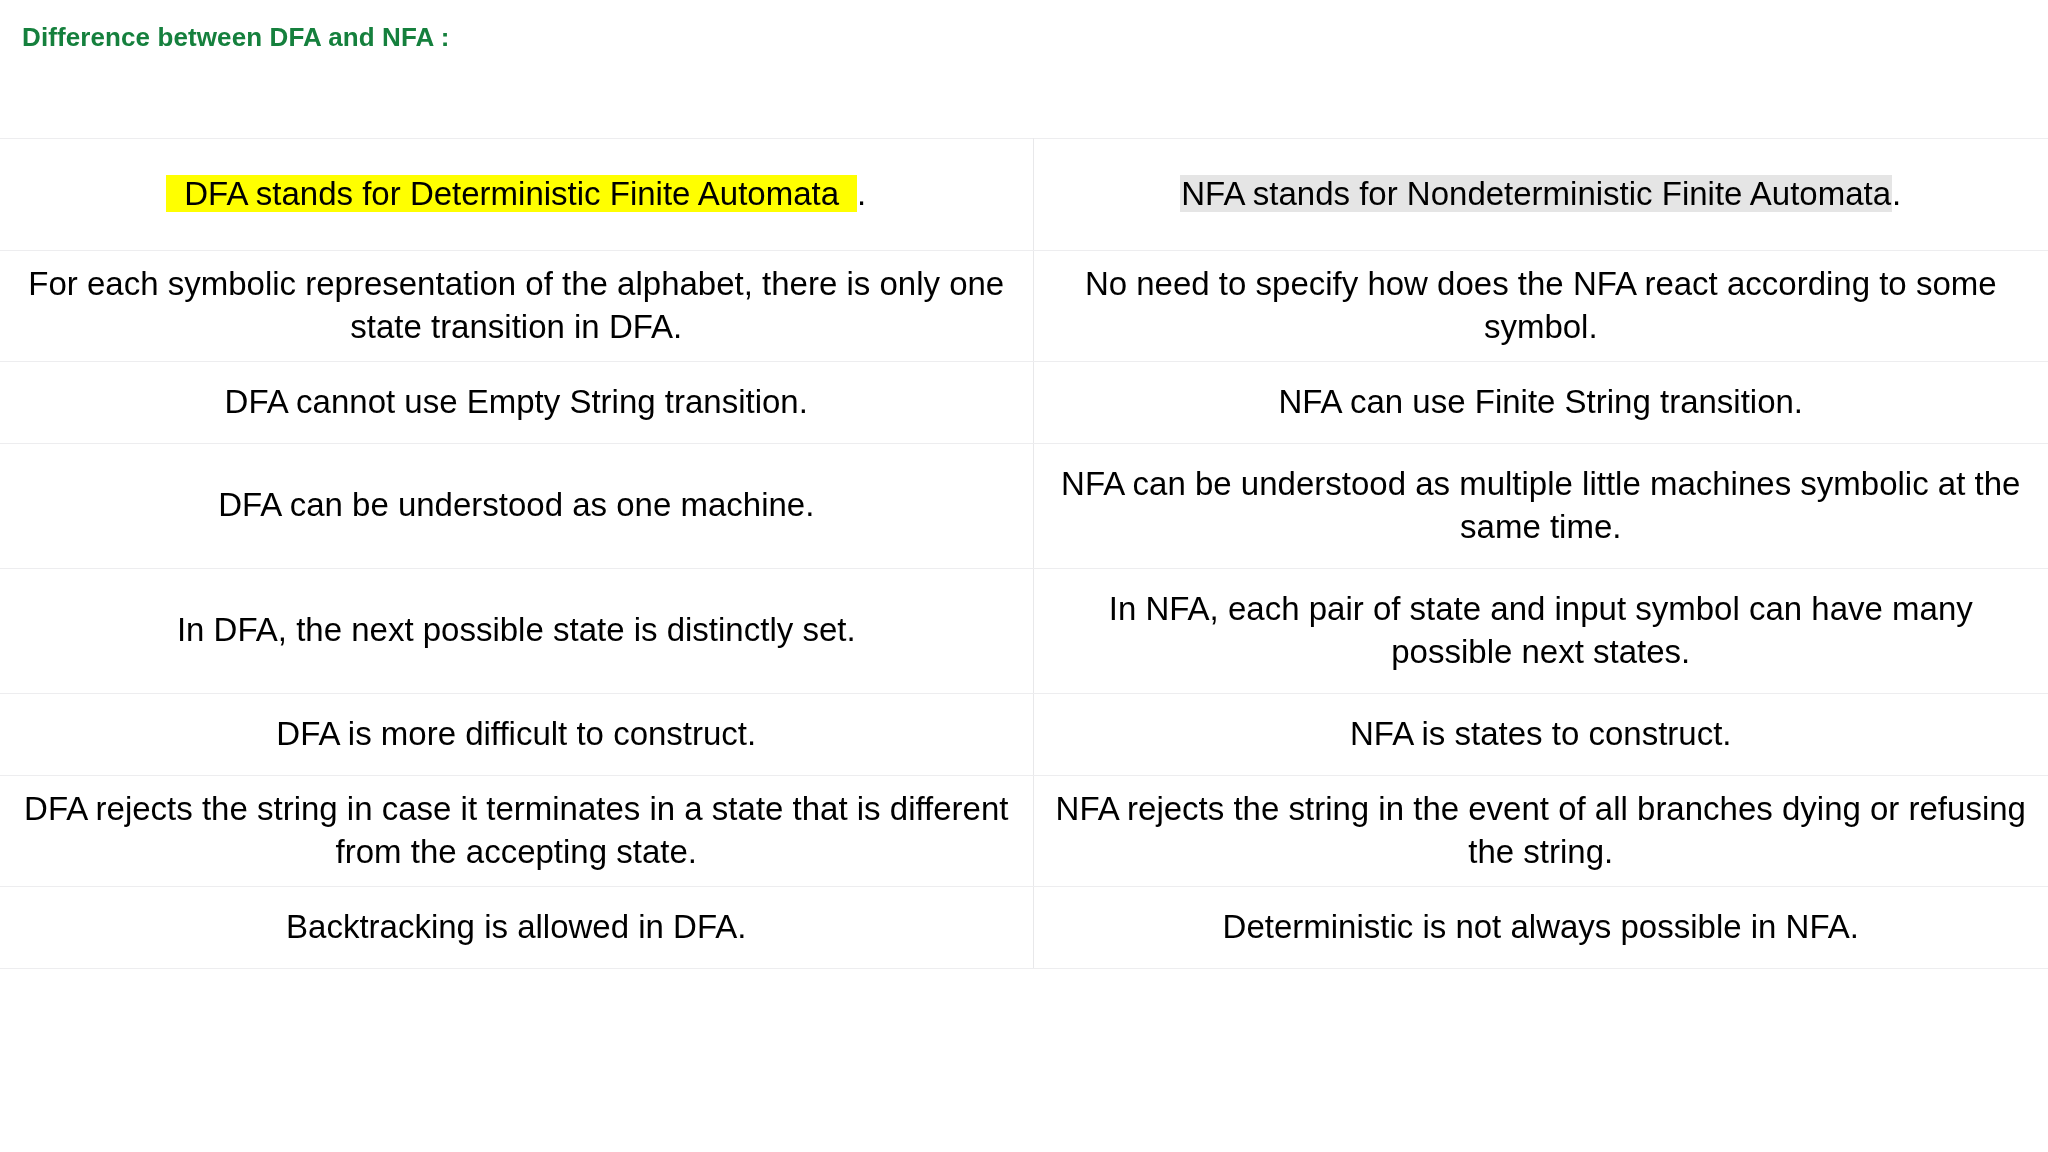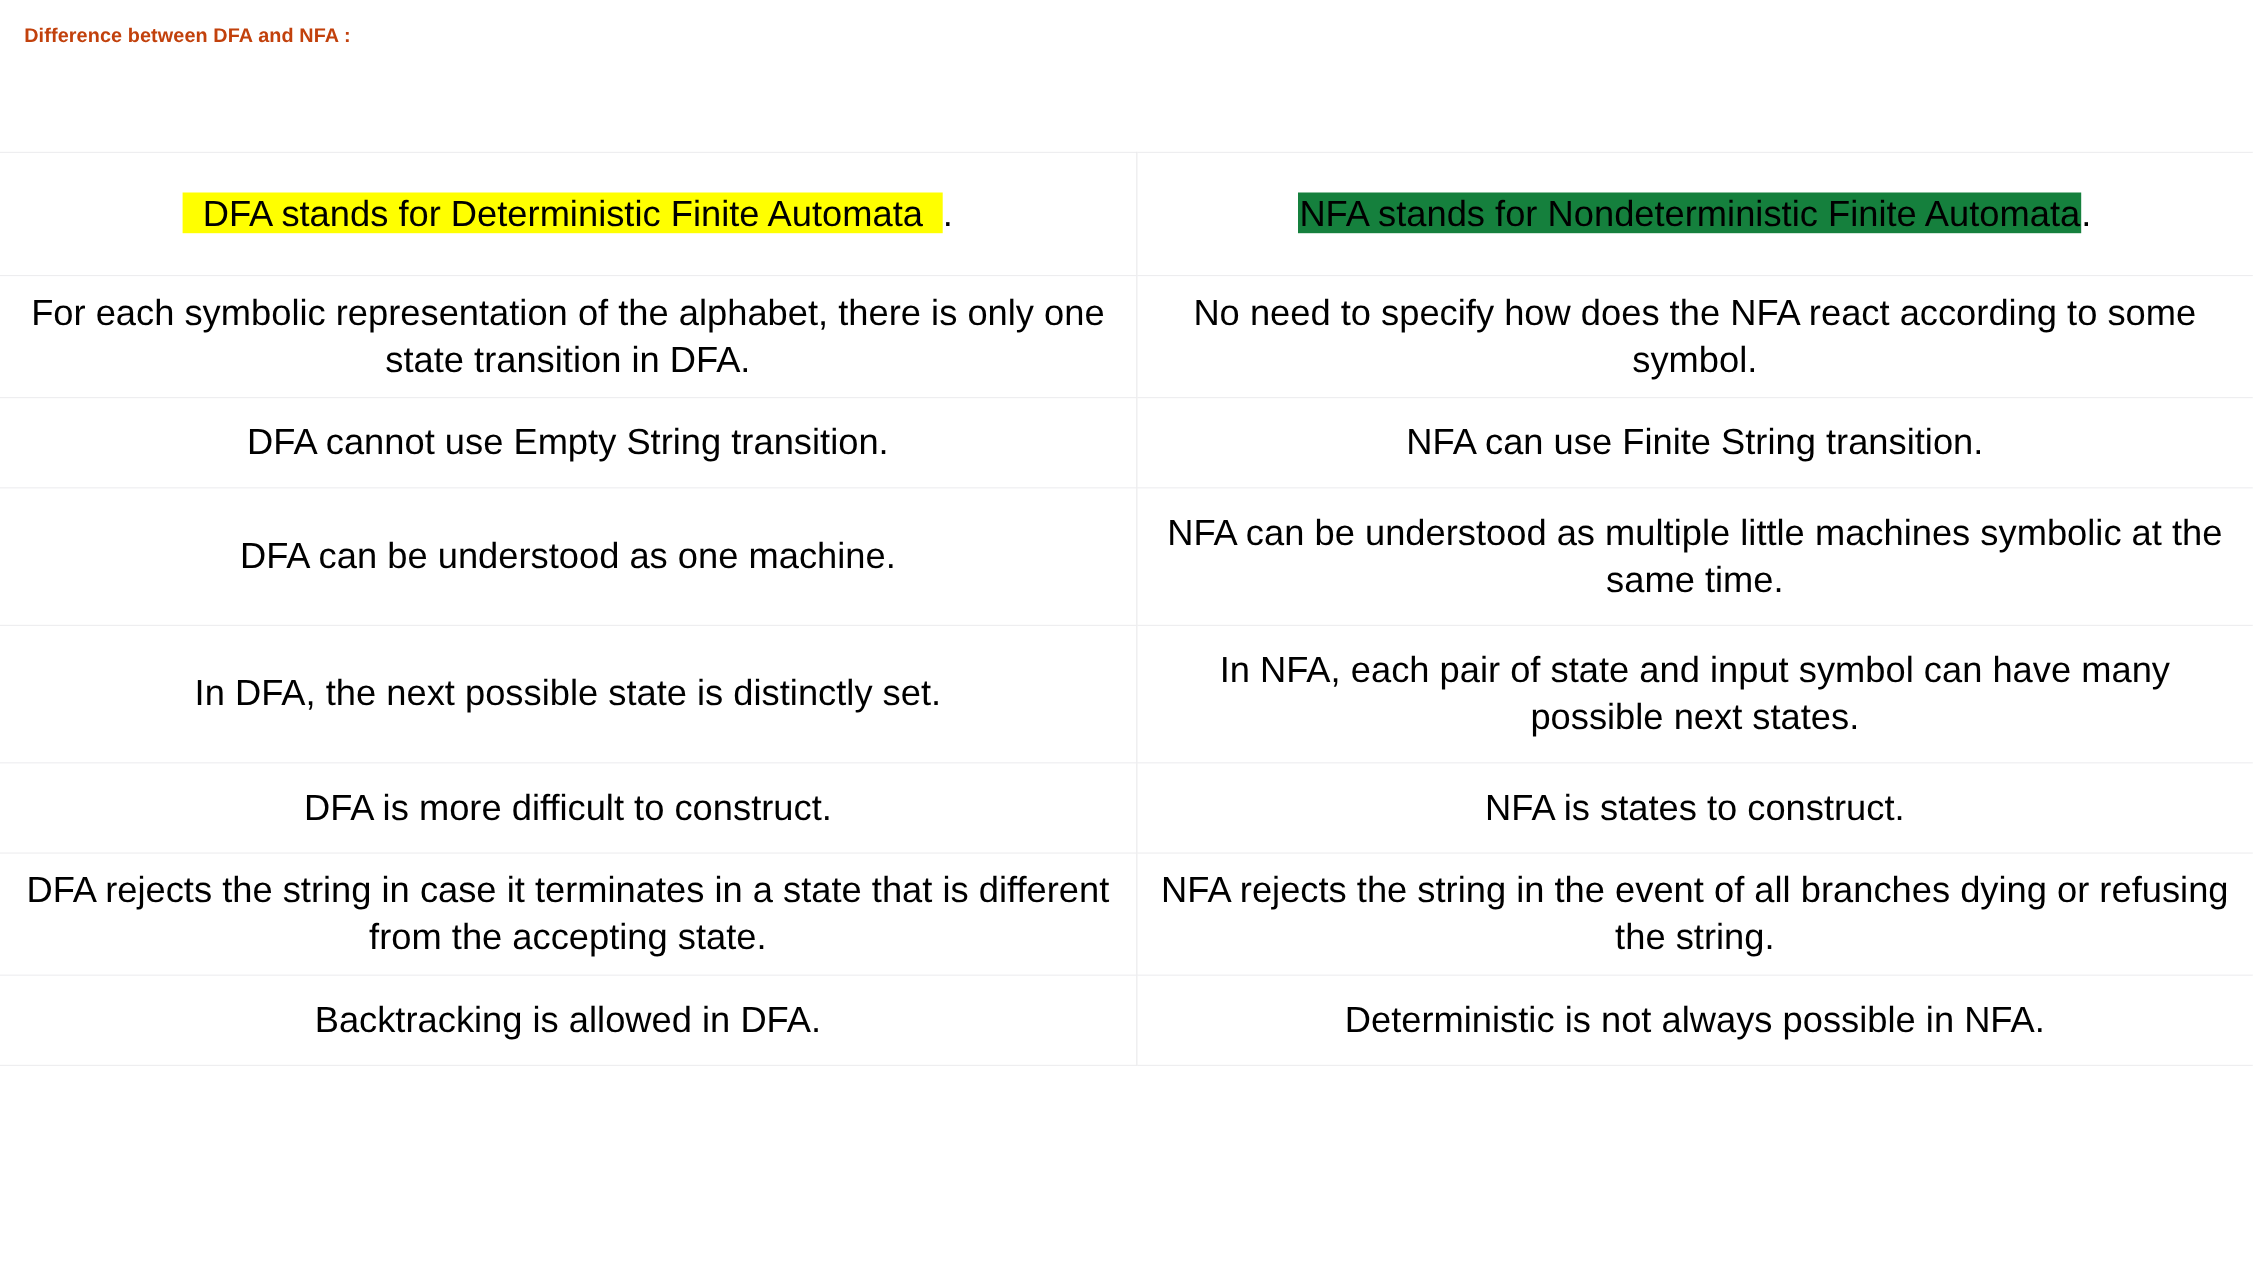--- a/index.html
+++ b/index.html
@@ -20,23 +20,23 @@
     position: relative;
     background: #ffffff;
     box-sizing: border-box;
   }
 
   
   .heading {
     position: absolute;
     left: 22px;
     top: 22px;
-    font-size: 18px;
+    font-size: 26px;
     font-weight: bold;
-    color: #c2410c;
+    color: #15803d;
     letter-spacing: 0.1px;
     white-space: nowrap;
   }
 
   
   .cmp-table {
     position: absolute;
     left: 0px;
     top: 138px;
     width: 2048px;
@@ -69,21 +69,21 @@
   .cmp-table tr.r-head td { height: 112px; }
   .cmp-table tr.r-1line td { height: 82px; margin-top: 32px; }
   .cmp-table tr.r-2line td { height: 107px; }
   .cmp-table tr.r-2line-tall td { height: 125px; }
 
   .hl-yellow {
     background: #ffff00;
     padding: 0 18px;
   }
   .hl-green {
-    background: #15803d;
+    background: #e5e5e5;
     padding: 0 1px;
   }
   .cell-text { display: inline; }
 </style>
 </head>
 <body>
 
 <div class="page">
 
   <div class="heading">Difference between DFA and NFA :</div>

